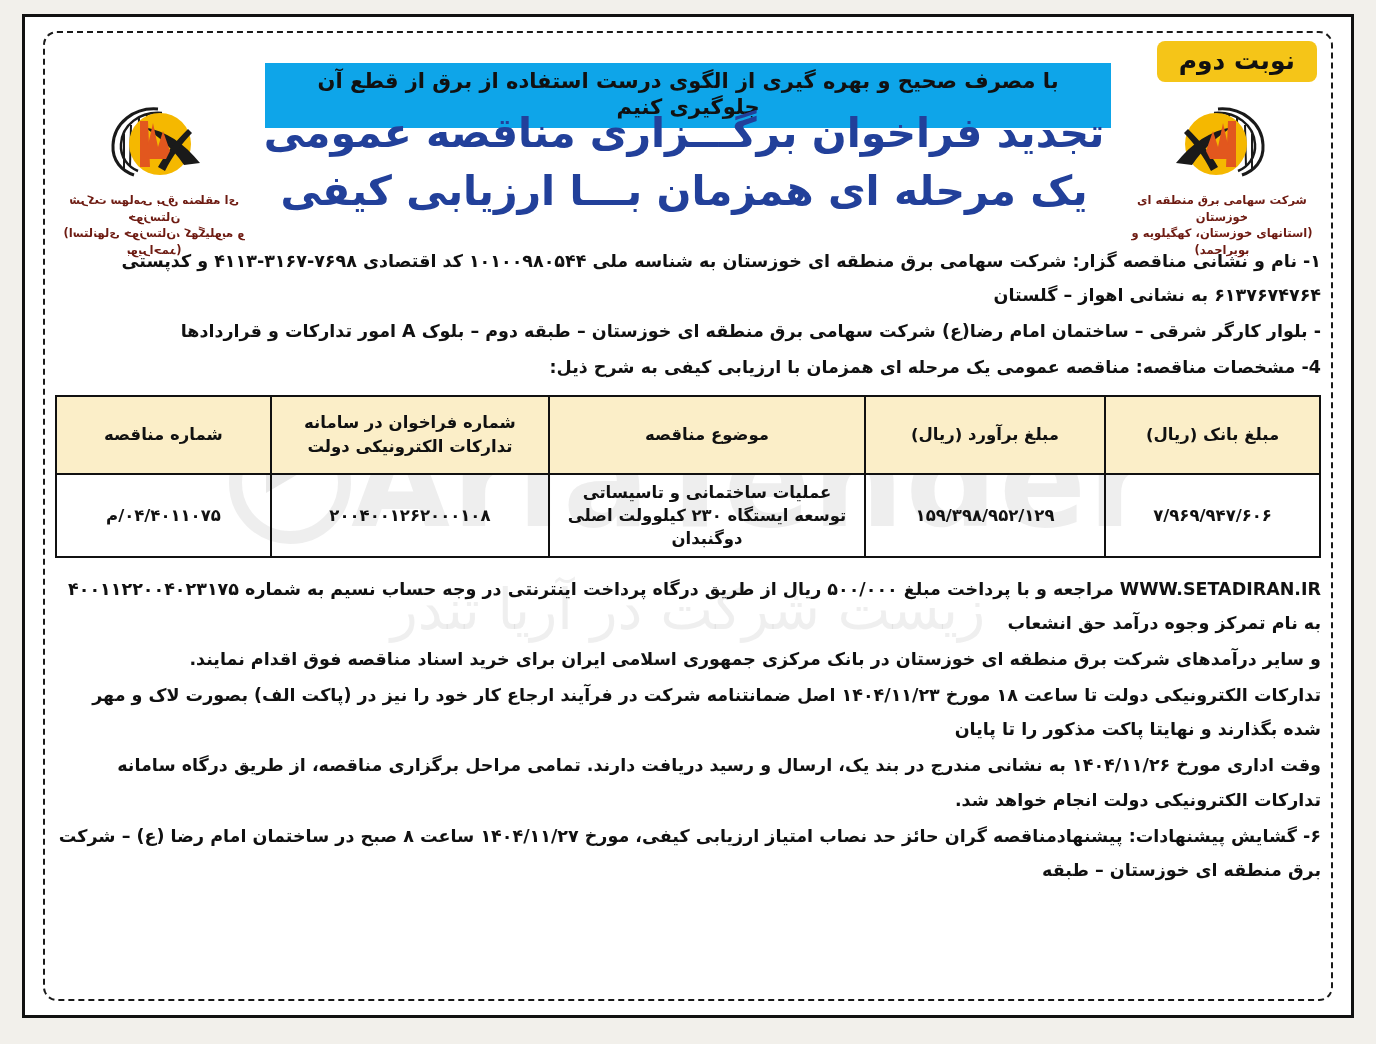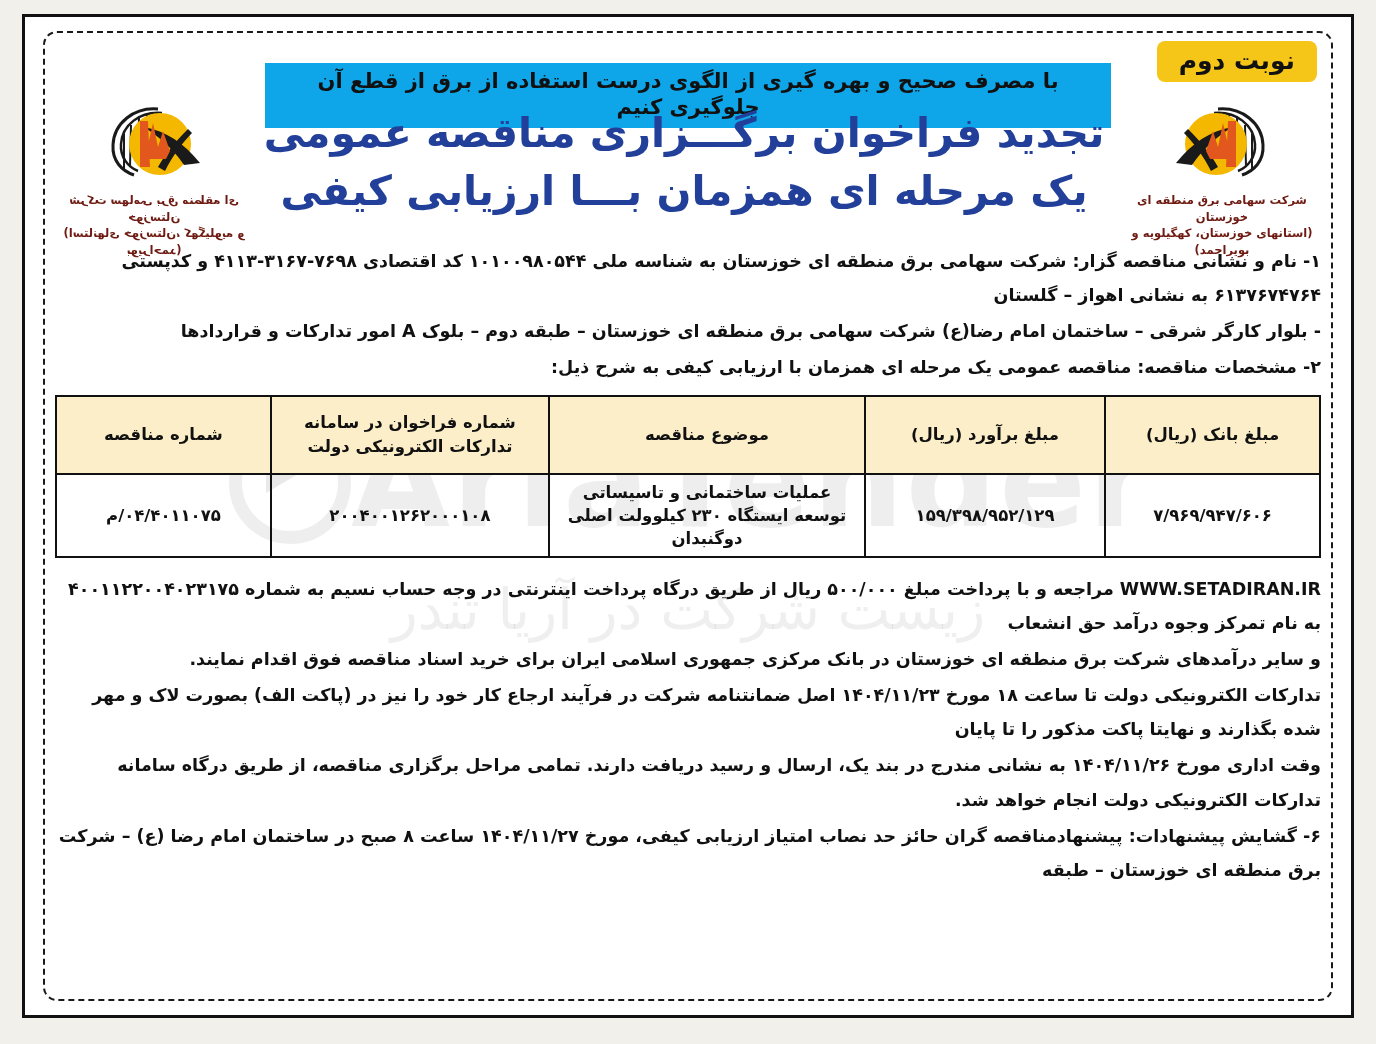--- a/index.html
+++ b/index.html
@@ -264,21 +264,21 @@
       <div class="title-main">
         <div class="title-line1">تجدید فراخوان برگـــزاری مناقصه عمومی</div>
         <div class="title-line2">یک مرحله ای همزمان بـــا ارزیابی کیفی</div>
       </div>
     </div>
 
     <div class="body-text">
 
       <p class="para right">۱- نام و نشانی مناقصه گزار: شرکت سهامی برق منطقه ای خوزستان به شناسه ملی ۱۰۱۰۰۹۸۰۵۴۴ کد اقتصادی ۷۶۹۸-۳۱۶۷-۴۱۱۳ و کدپستی ۶۱۳۷۶۷۴۷۶۴ به نشانی اهواز – گلستان</p>
       <p class="para right">- بلوار کارگر شرقی – ساختمان امام رضا(ع) شرکت سهامی برق منطقه ای خوزستان – طبقه دوم – بلوک A امور تدارکات و قراردادها</p>
-      <p class="para right">۲- مشخصات مناقصه: مناقصه عمومی یک مرحله ای همزمان با ارزیابی کیفی به شرح ذیل:</p>
+      <p class="para right">4- مشخصات مناقصه: مناقصه عمومی یک مرحله ای همزمان با ارزیابی کیفی به شرح ذیل:</p>
 
       <table class="tender">
         <thead>
           <tr>
             <th class="col-gua">مبلغ بانک (ریال)</th>
             <th class="col-est">مبلغ برآورد (ریال)</th>
             <th class="col-subj">موضوع مناقصه</th>
             <th class="col-sys">شماره فراخوان در سامانه تدارکات الکترونیکی دولت</th>
             <th class="col-num">شماره مناقصه</th>
           </tr>

